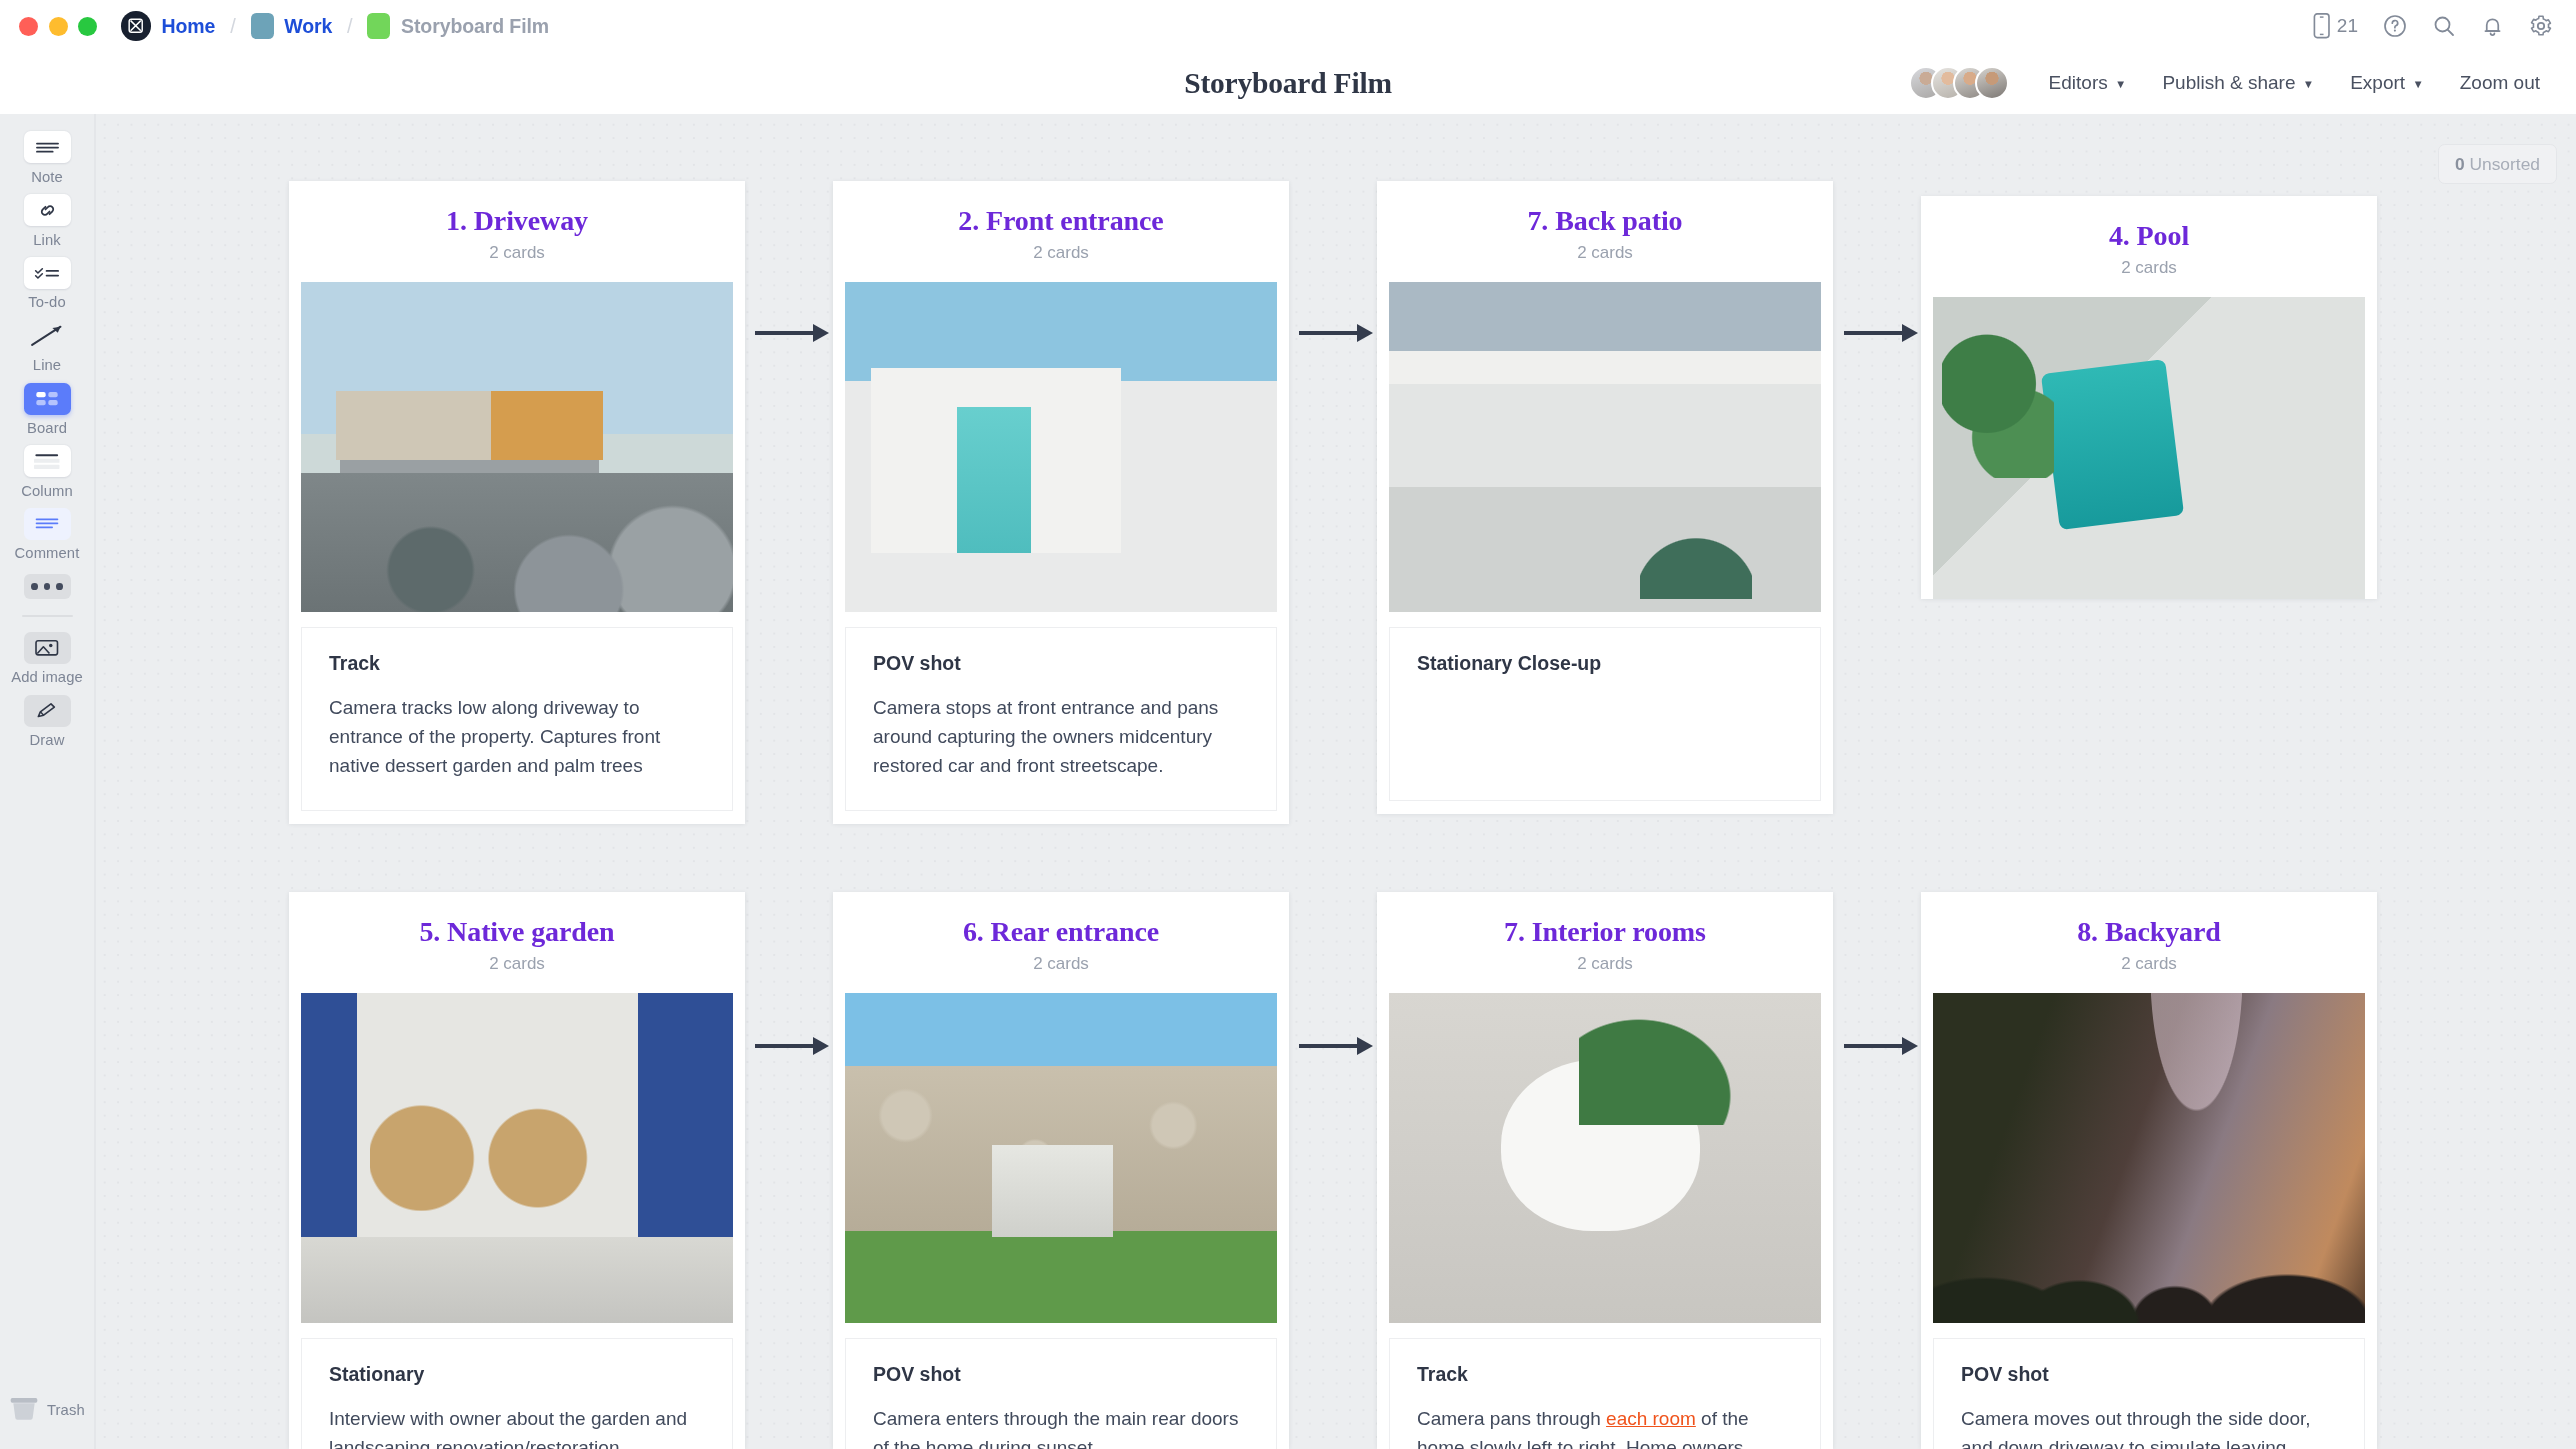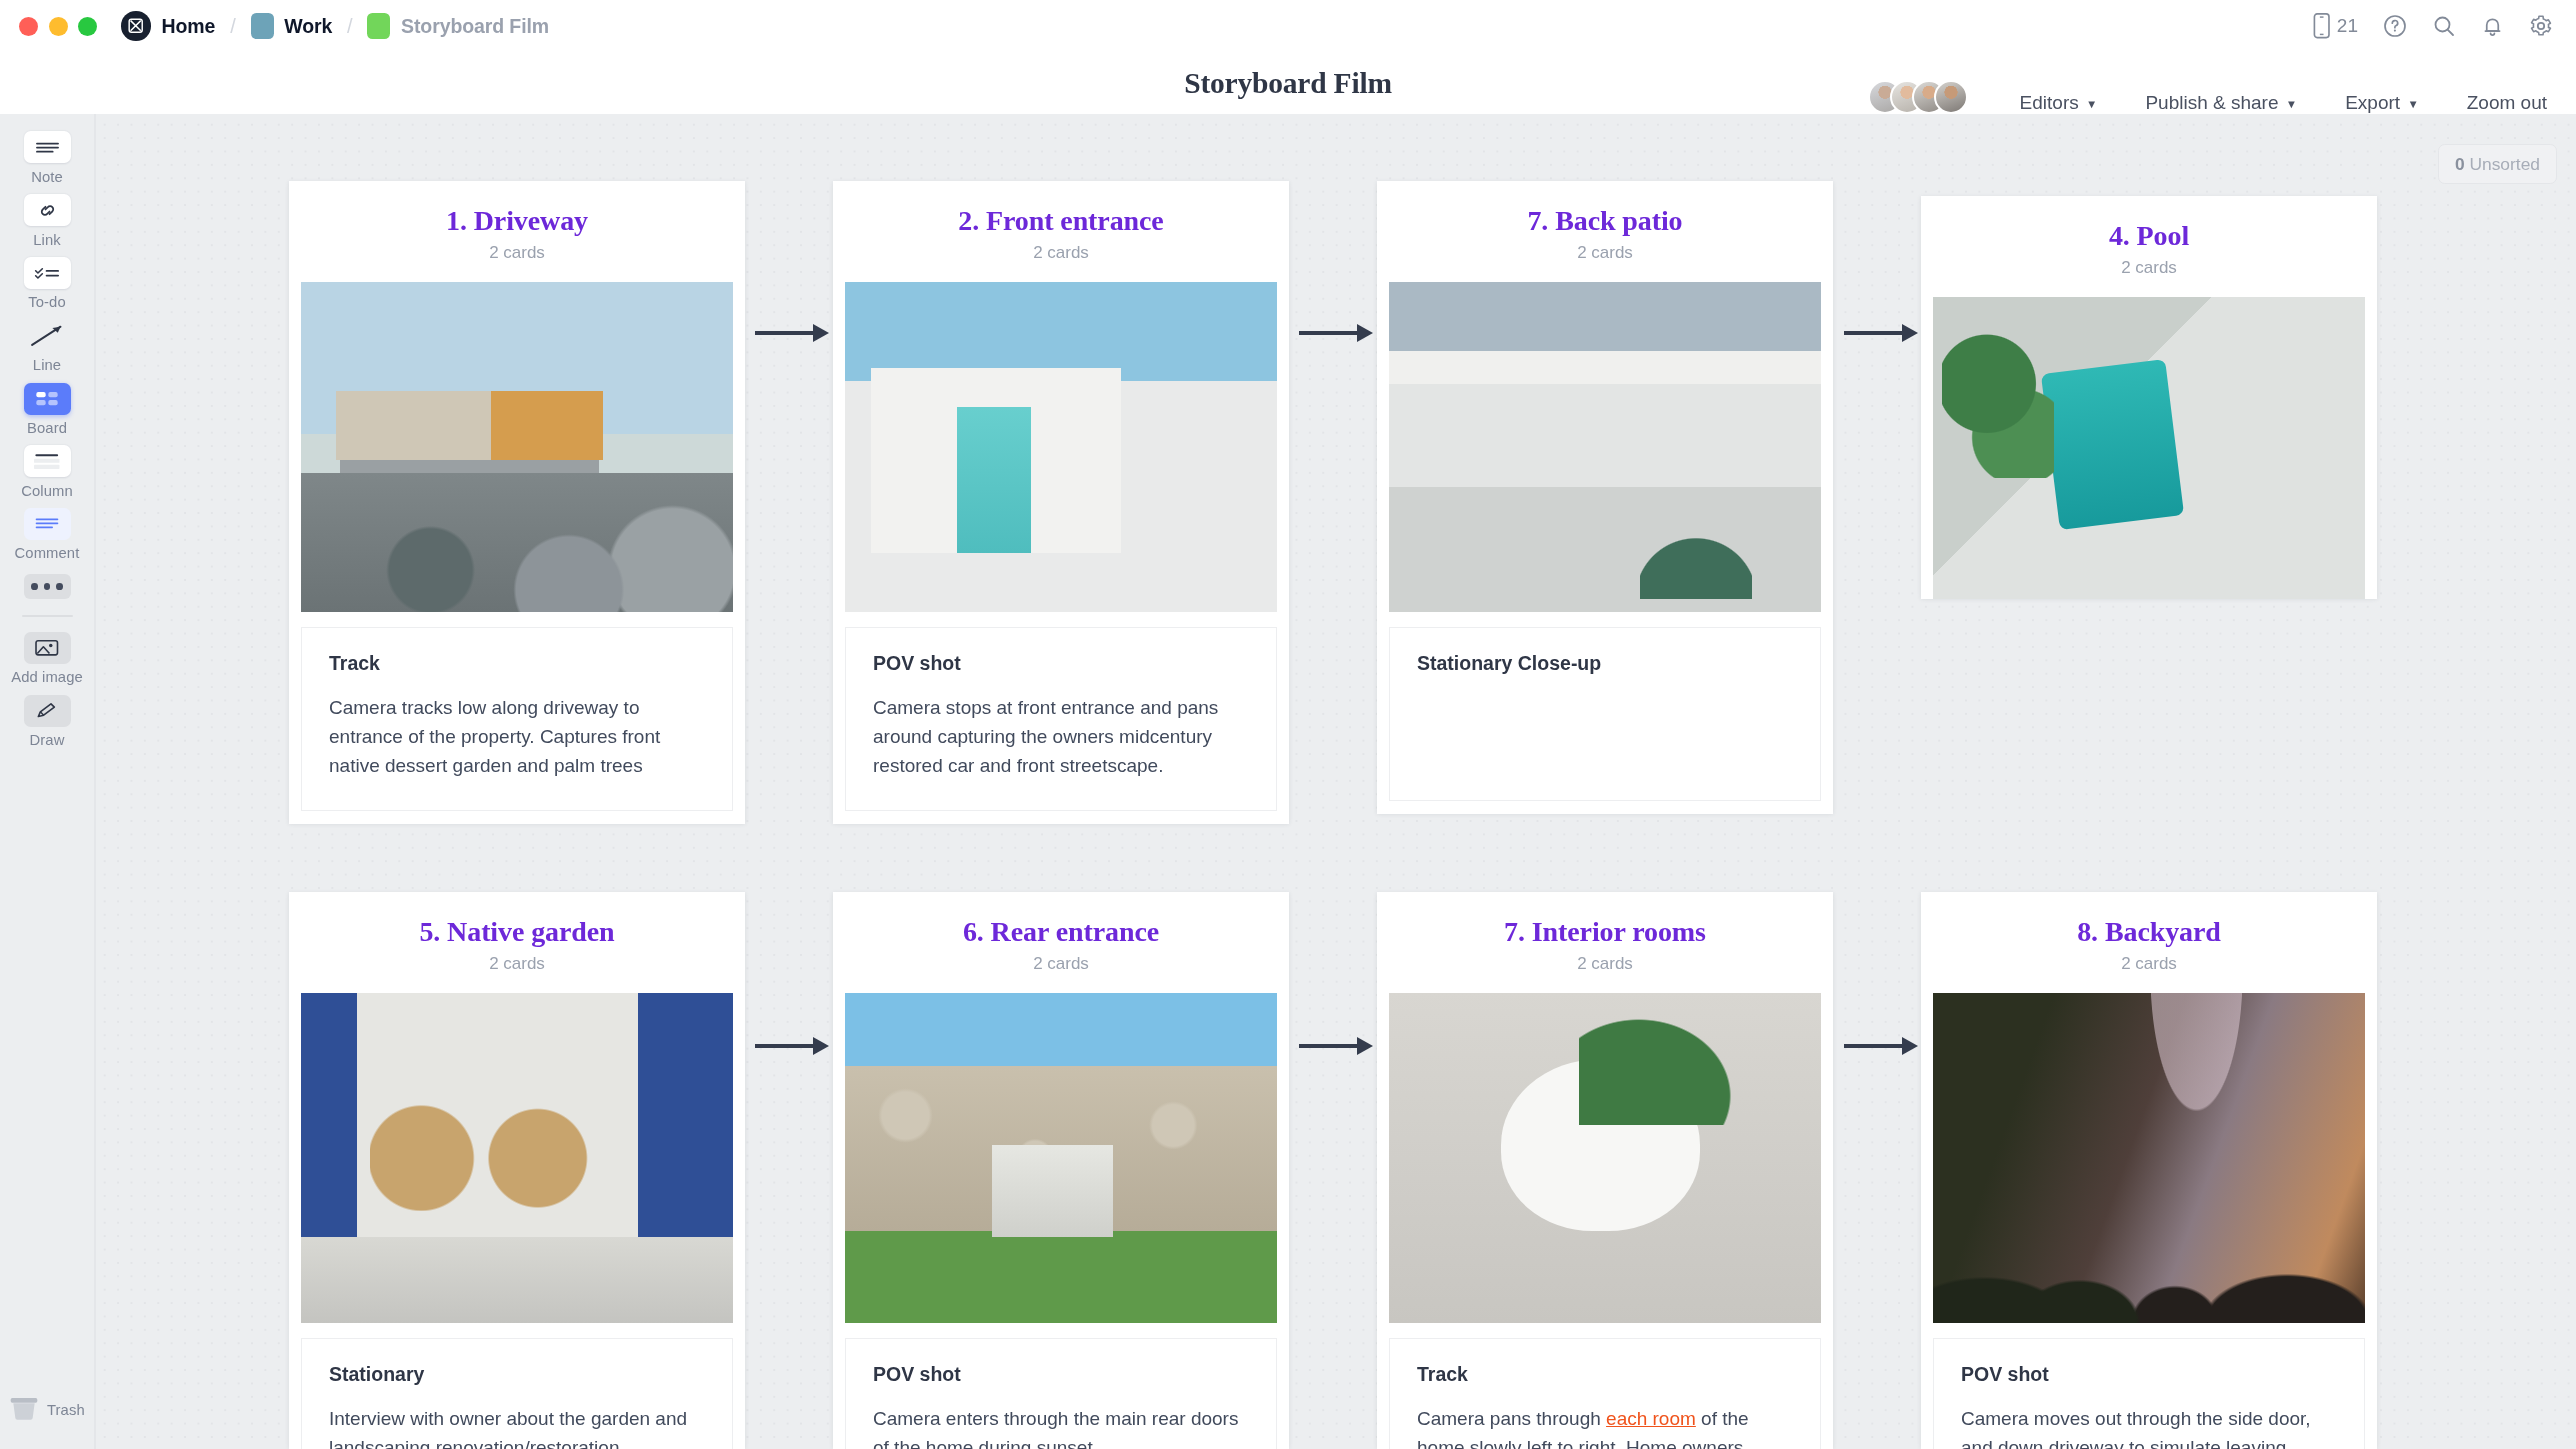--- a/index.html
+++ b/index.html
@@ -31,21 +31,21 @@
 
   .bc { display: flex; align-items: center; margin-left: 24px; gap: 0; }
   .bc-logo {
     width: 29.5px; height: 29.5px; border-radius: 50%;
     background: #18202f; color: #fff;
     display: flex; align-items: center; justify-content: center;
     font-size: 14.8px; font-weight: bold;
   }
   .bc-sq { width: 23px; height: 25.5px; border-radius: 5.4px; }
   .bc-label {
-    font-size: 19.5px; color: #0f172a; font-weight: 700;
+    font-size: 19.5px; color: #1d4ed8; font-weight: 700;
     margin-left: 10.7px; letter-spacing: -0.1px;
   }
   .bc-label.muted { color: #9aa1ae; font-weight: 600; }
   .bc-sep { color: #d3d7de; font-size: 20px; margin: 0 14.8px; font-weight: 300; }
 
   .topright {
     position: absolute; right: 23px; top: 0; height: 52px;
     display: flex; align-items: center; gap: 25px;
   }
   .tr-item { display: flex; align-items: center; gap: 6.7px; color: #828a98; }
@@ -59,22 +59,22 @@
     z-index: 39;
   }
   .doc-title {
     position: absolute; left: 0; right: 0; top: 14.8px;
     text-align: center;
     font-family: "Liberation Serif", serif;
     font-size: 29.5px; font-weight: 700; color: #2f3646;
     letter-spacing: -0.2px;
   }
   .h2-right {
-    position: absolute; right: 13px; top: 0; height: 62px;
-    display: flex; align-items: flex-end; gap: 16px;
+    position: absolute; right: 20px; top: 0; height: 62px;
+    display: flex; align-items: center; gap: 4px;
   }
   .avatars { display: flex; align-items: center; margin-right: 20px; }
   .av {
     width: 34px; height: 34px; border-radius: 50%;
     border: 2px solid #fff; margin-left: -12px;
     background-size: cover; position: relative;
   }
   .av:first-child { margin-left: 0; }
   .av1 { background: radial-gradient(circle at 50% 34%, #c9ab96 0 26%, transparent 27%),
                      linear-gradient(160deg,#d8d9dd,#a9a7a5); }

